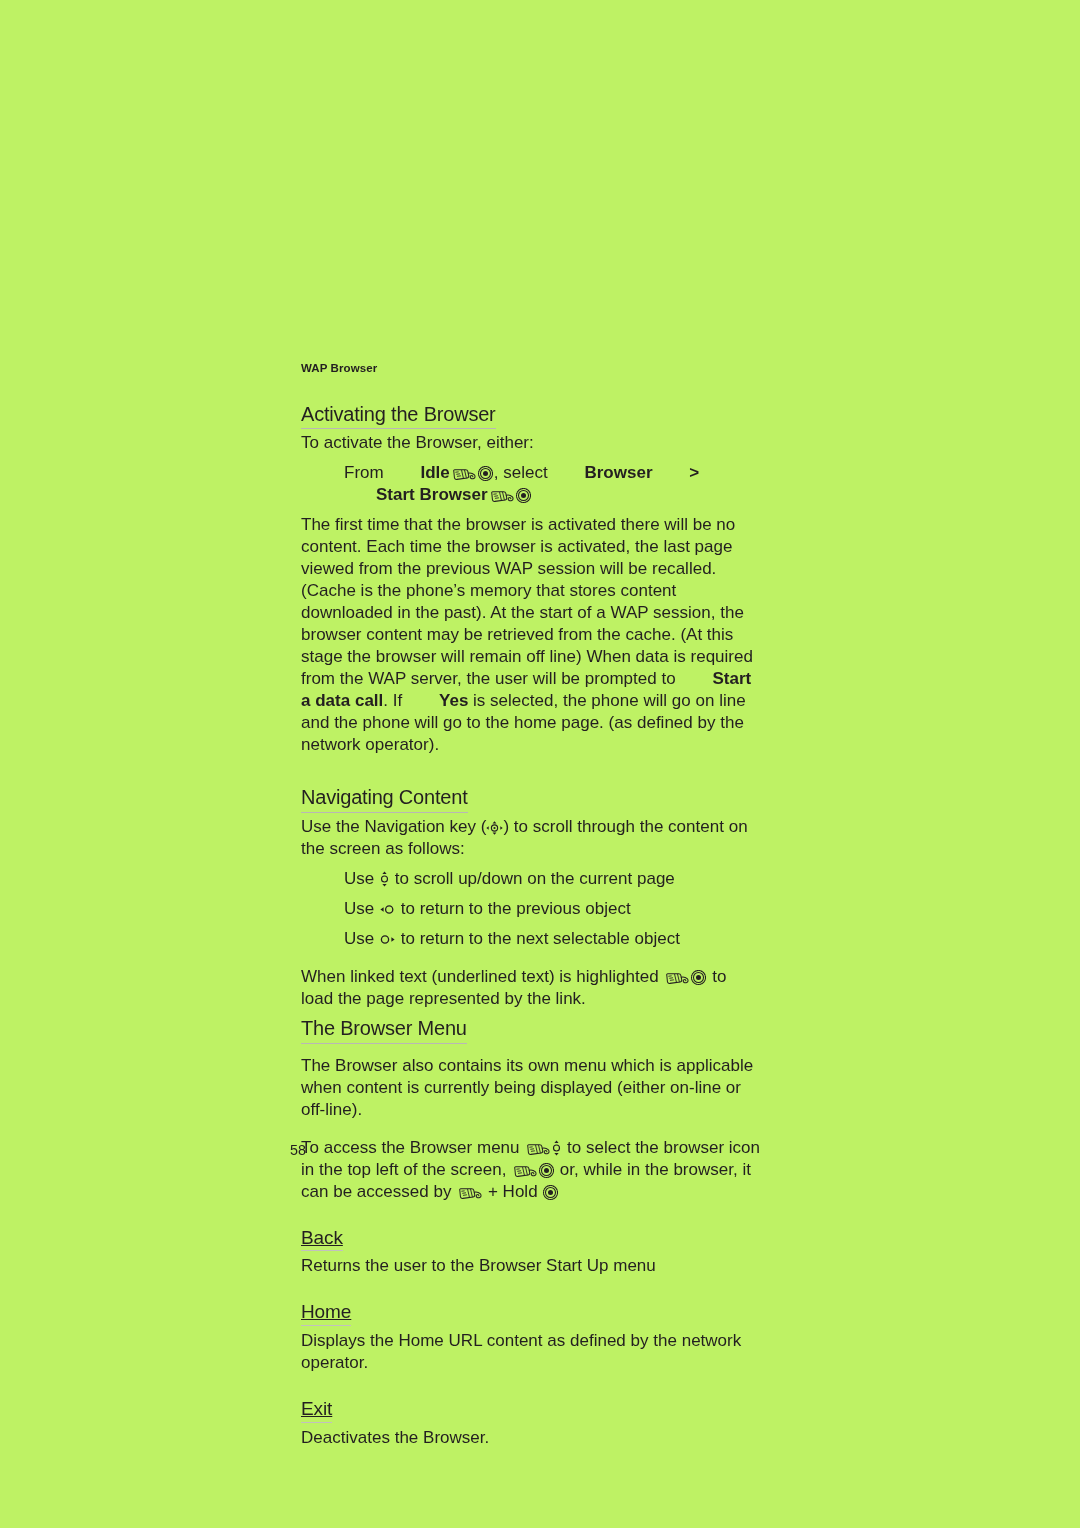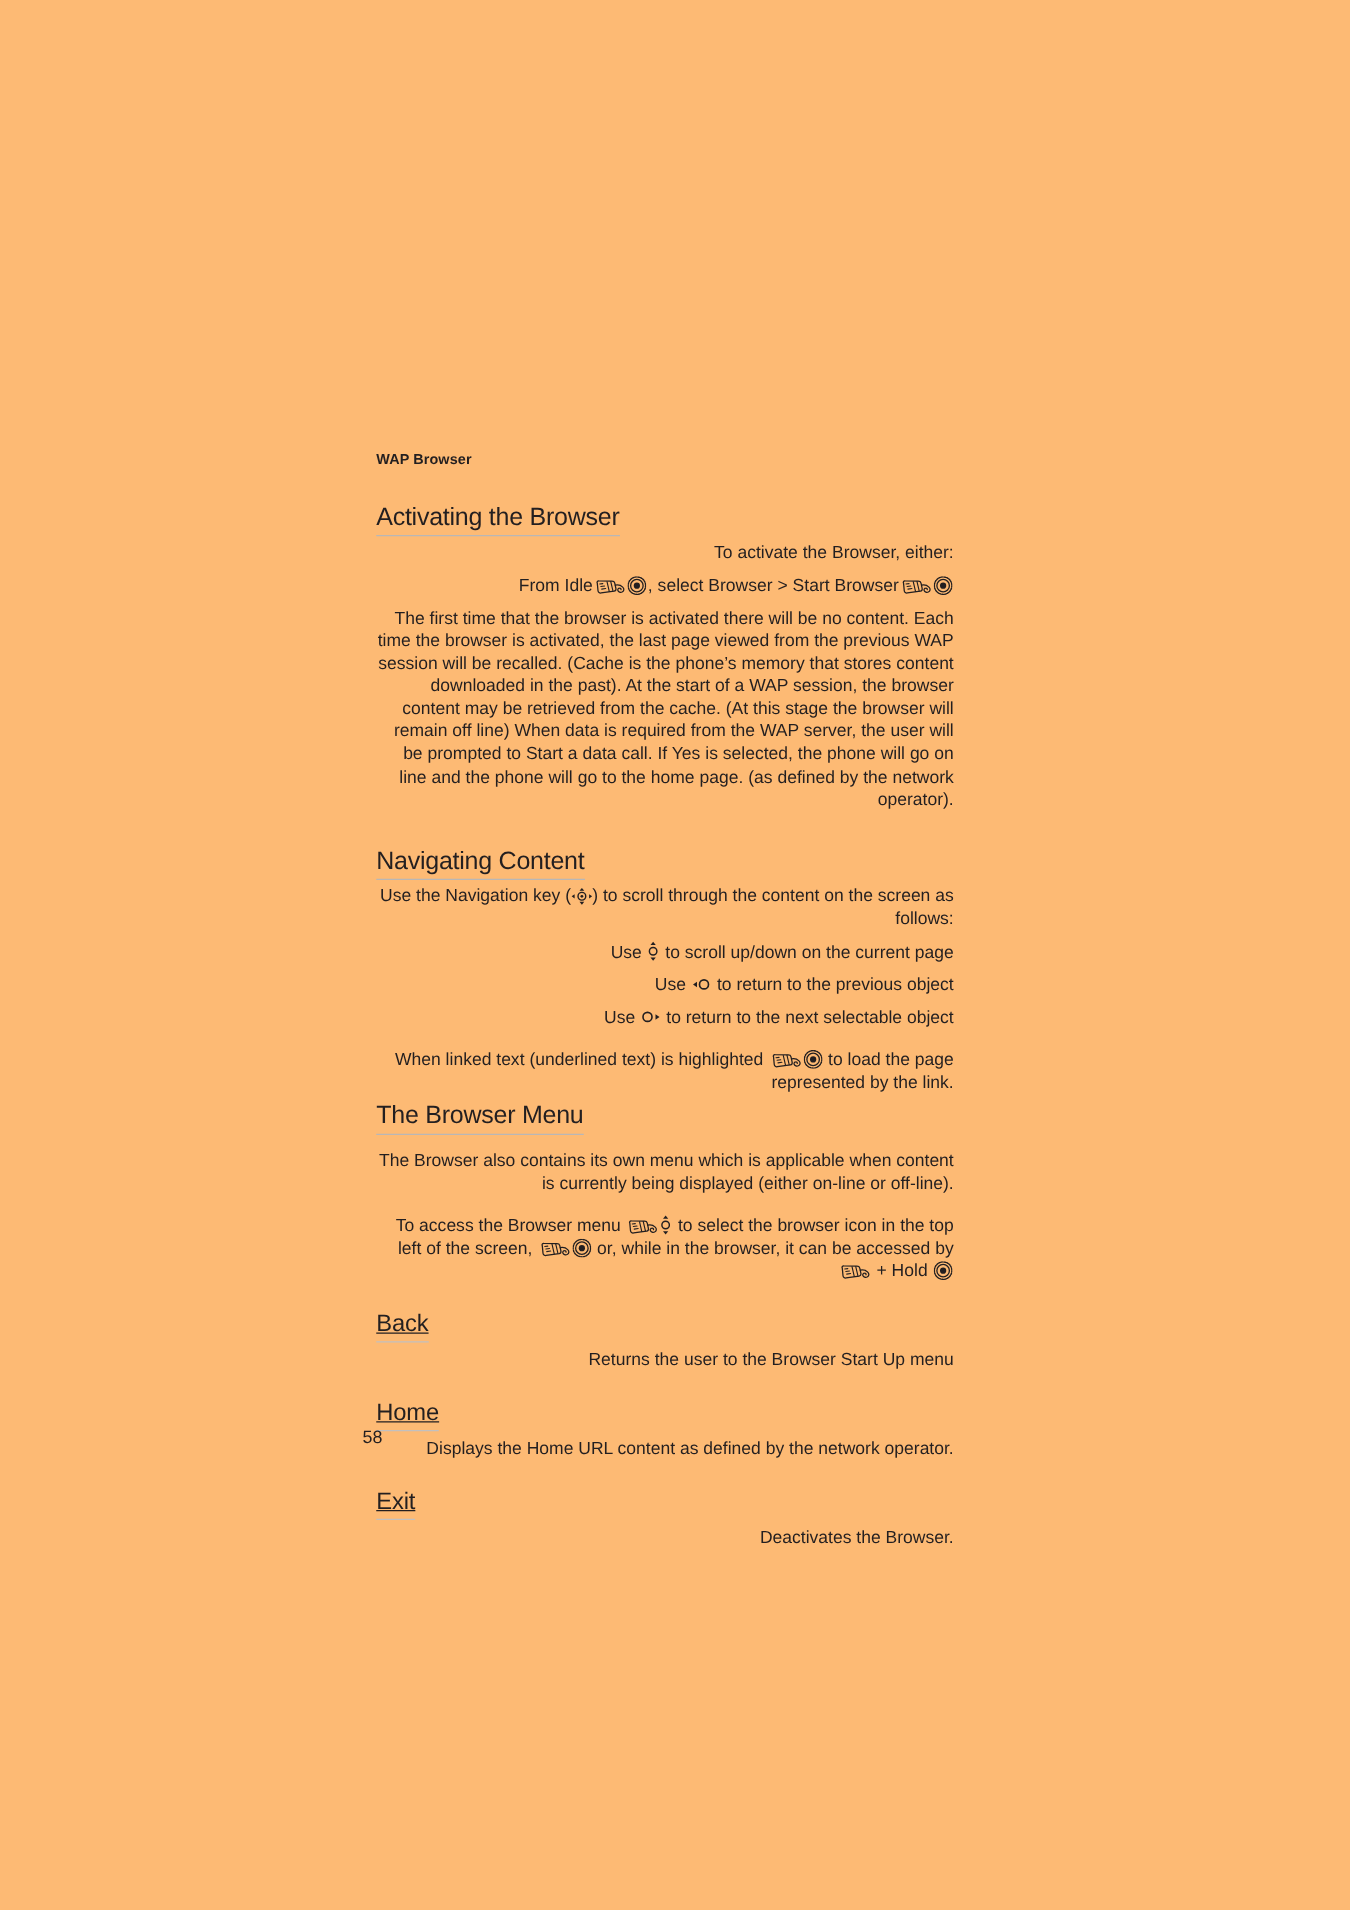--- a/index.html
+++ b/index.html
@@ -15,21 +15,21 @@
     font-family: "Liberation Sans", sans-serif;
     color: #231f20;
     overflow: hidden;
   }
 
   .page {
     position: absolute;
     left: 0; top: 0;
     width: 1080px;
     height: 1528px;
-    background: #fdba74;
+    background: #bef264;
   }
 
   
   .content {
     position: absolute;
     left: 301px;
     top: 362px;
     width: 462px;
   }
 
@@ -61,38 +61,38 @@
     margin: 0 0 4px 0;
     color: #231f20;
     letter-spacing: -0.1px;
     display: table;
     border-bottom: 1.1px solid #c2c0bf;
     padding-bottom: 2px;
     text-decoration: underline;
   }
 
   p.body-text {
-    font-size: 14px;
+    font-size: 17px;
     line-height: 1.295;
     margin: 0;
     color: #231f20;
-    text-align: right;
+    text-align: left;
     letter-spacing: 0.01px;
   }
 
   p.indented {
     margin-left: 43px;
   }
 
   .gap-sm { height: 8px; }
   .gap-md { height: 16px; }
   .gap-lg { height: 25px; }
   .gap-xl { height: 31px; }
 
-  b { font-weight: normal; }
+  b { font-weight: bold; margin-left: 32px; }
 
   .page-number {
     position: absolute;
     left: 290px;
     top: 1142px;
     font-size: 14.3px;
     color: #231f20;
   }
 
   

